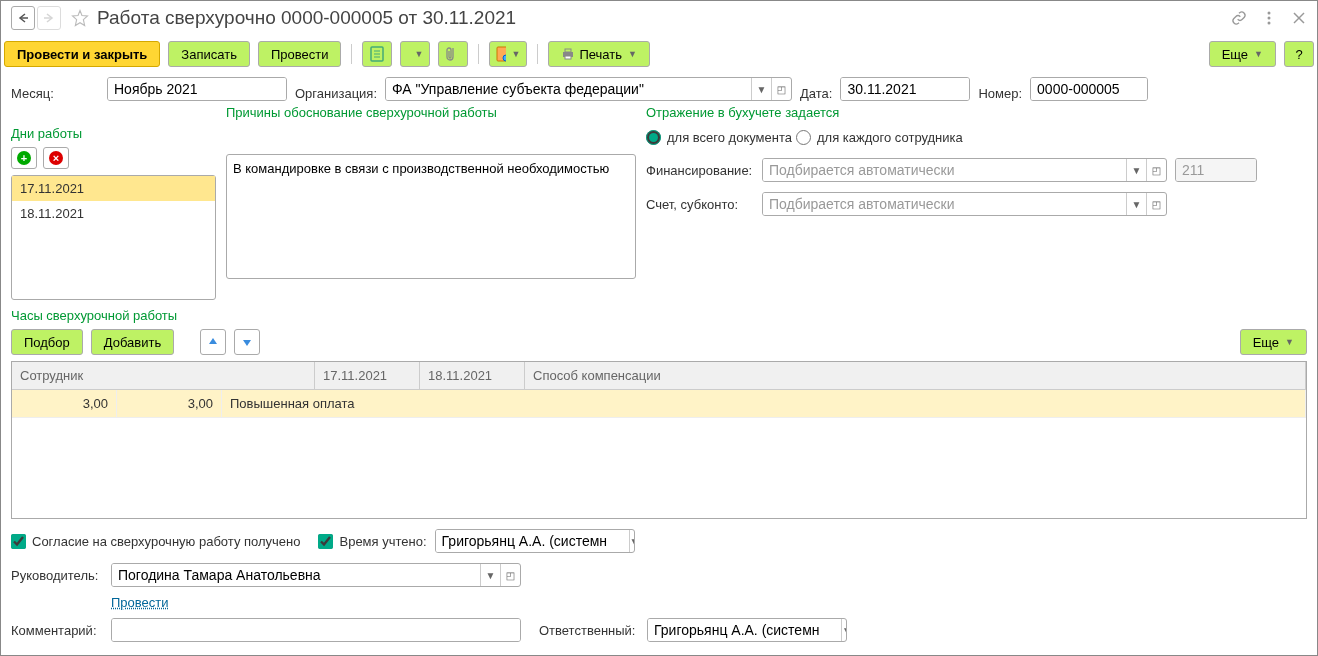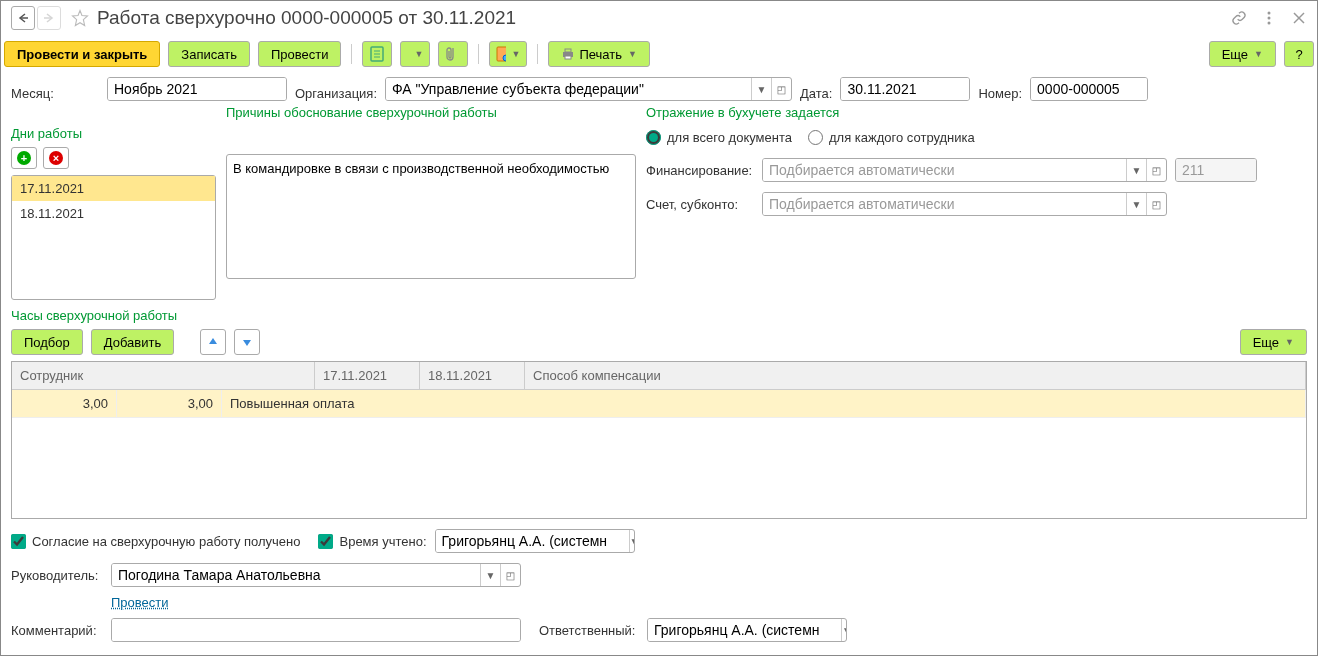--- a/index.html
+++ b/index.html
@@ -39,21 +39,21 @@
 .small-round { width: 26px; height: 22px; border-radius: 3px; border: 1px solid #aaa; display:flex;align-items:center;justify-content:center;cursor:pointer;background:#fff;}
 .icon-add { width:14px;height:14px;border-radius:50%;background:#0a0;display:flex;align-items:center;justify-content:center;color:#fff;font-size:11px;font-weight:bold;}
 .icon-del { width:14px;height:14px;border-radius:50%;background:#d00;display:flex;align-items:center;justify-content:center;color:#fff;font-size:11px;font-weight:bold;}
 
 .listbox { border: 1px solid #aaa; border-radius: 3px; height: 125px; background: #fff; }
 .listbox .item { padding: 5px 8px; cursor:pointer;}
 .listbox .item.sel { background: #ffe78f; }
 
 textarea.reason { border: 1px solid #aaa; border-radius: 3px; width: 100%; height: 125px; padding: 6px; font-family: Arial; font-size: 13px; resize: none; }
 
-.radio-row { display: flex; align-items: center; gap: 16px; height:22px;}
+.radio-row { display: flex; align-items: center; gap: 4px; height:22px;}
 .radio-row label { display: flex; align-items: center; gap: 6px; cursor:pointer;}
 input[type=radio]{accent-color:#0a8;width:15px;height:15px;}
 input[type=checkbox]{accent-color:#0a8;width:15px;height:15px;}
 
 .field-row { display: flex; align-items: center; gap: 8px; margin-top:4px;}
 .field-row .label { width: 100px; }
 
 .hours-section { padding: 8px 10px 0 10px; }
 .btn-row { display: flex; gap: 8px; }
 .arrow-btn{width:26px;height:26px;border:1px solid #aaa;border-radius:3px;background:#fff;display:flex;align-items:center;justify-content:center;cursor:pointer;}

